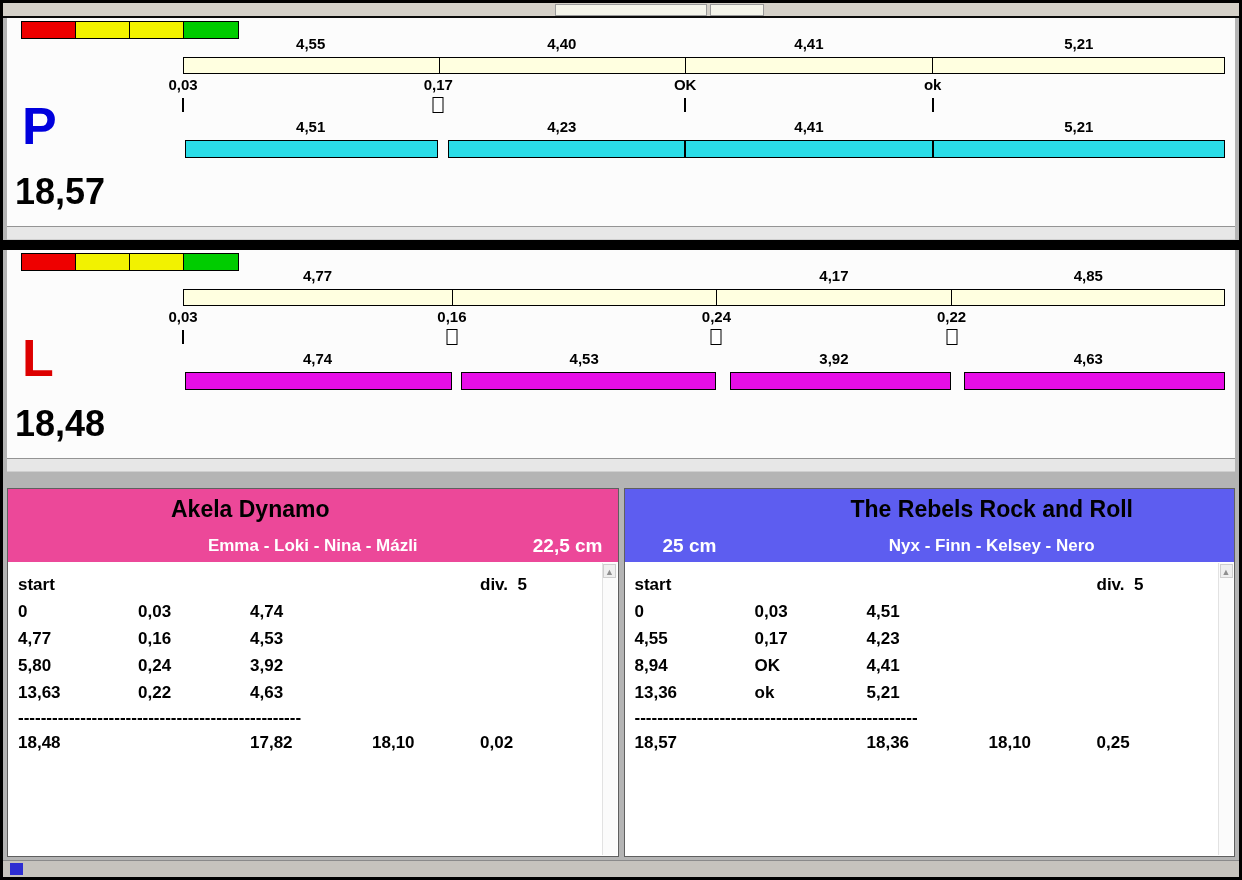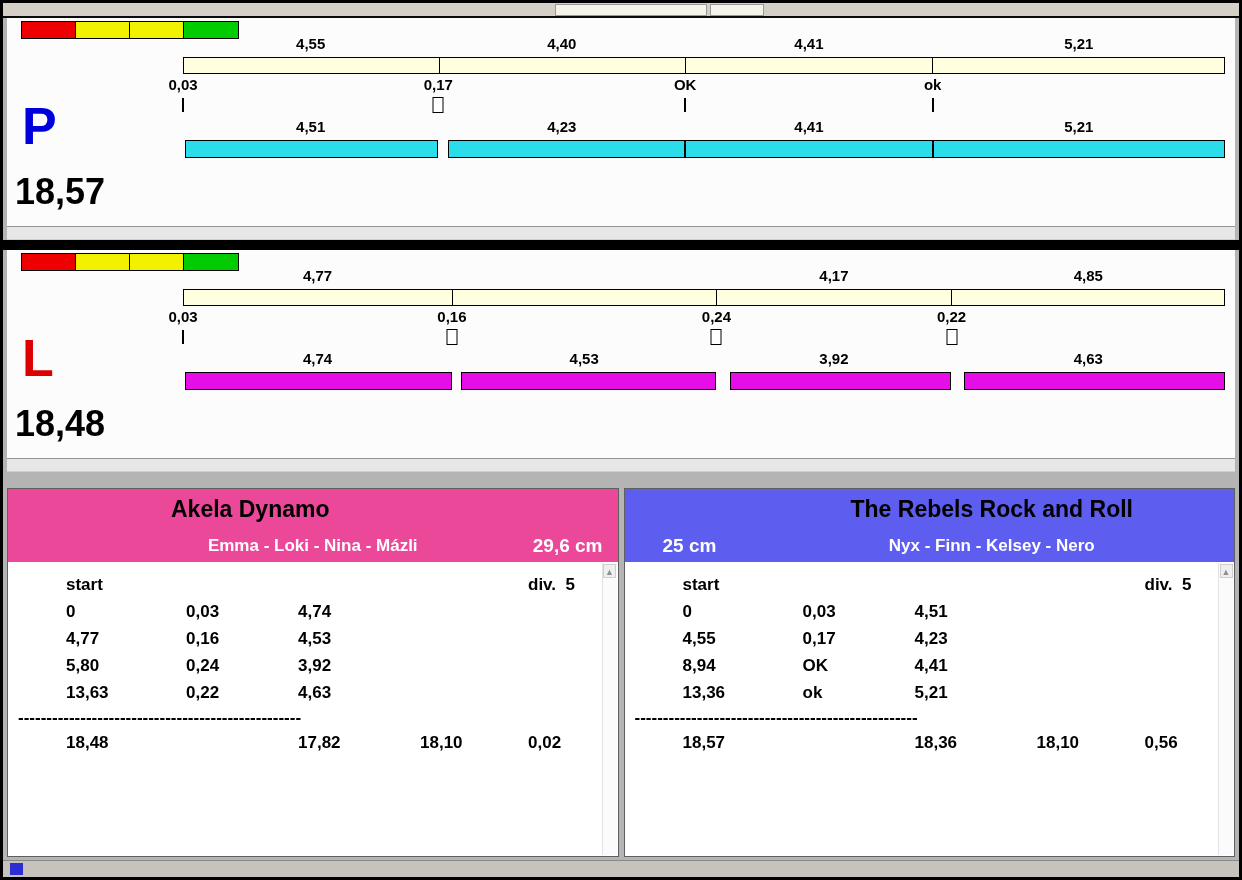--- a/index.html
+++ b/index.html
@@ -49,21 +49,21 @@
   .panel-right .header-row1 { padding-left:125px; }
   .header-row2 { position:relative; height:32px; display:flex; align-items:center; justify-content:center;
                  font-size:17px; font-weight:bold; color:#fff; }
   .panel-right .header-row2 { padding-left:125px; }
   .height-label { position:absolute; top:5px; font-size:19px; font-weight:bold; color:#fff; }
   .panel-left .height-label { right:15px; }
   .panel-right .height-label { left:38px; }
   .panel-body { flex:1 1 auto; background:#fff; position:relative; padding:9px 22px 0 10px; overflow:hidden; }
   .t-row { display:grid; grid-template-columns:120px 112px 122px 108px auto;
            font-size:17px; font-weight:bold; line-height:27px; color:#000; }
-  .t-cell { white-space:pre;margin-left:48px; }
+  .t-cell { white-space:pre; }
   .t-sep { font-size:17px; font-weight:bold; line-height:23px; white-space:pre; color:#000; }
   .mini-scrollbar { position:absolute; top:1px; right:1px; bottom:1px; width:15px;
                     background:#fbfbfb; border-left:1px solid #e2e2e2; }
   .sb-btn { width:13px; height:14px; margin:1px auto 0; color:#8f8f8f; font-size:9px;
             line-height:14px; text-align:center; background:#efefef; border:1px solid #cfcfcf; }
   .datetime-box { position:absolute; left:50%; top:2px; transform:translateX(-50%);
                   width:260px; height:31px; background:#fff; border:1px solid #c4c4c4;
                   font-size:21px; line-height:29px; text-align:center; color:#000; z-index:5; }
 
   .bottom-strip { height:17px; flex:0 0 auto; margin:0 -4px; background:#c6c3bd;
@@ -181,21 +181,21 @@
 
   <div class="mid-gap"></div>
 
   <div class="scoreboard">
 
     <div class="panel panel-left">
       <div class="panel-header" style="background: #ec4899;">
         <div class="header-row1">Akela Dynamo</div>
         <div class="header-row2">
           <span>Emma - Loki - Nina - Mázli</span>
-          <span class="height-label">29,6 cm</span>
+          <span class="height-label">22,5 cm</span>
         </div>
       </div>
       <div class="panel-body">
         <div class="result-table">
             <div class="t-row">
               <div class="t-cell">start</div>
               <div class="t-cell"></div>
               <div class="t-cell"></div>
               <div class="t-cell"></div>
               <div class="t-cell">div.  5</div>
@@ -287,21 +287,21 @@
               <div class="t-cell">5,21</div>
               <div class="t-cell"></div>
               <div class="t-cell"></div>
             </div>
             <div class="t-sep">--------------------------------------------------</div>
             <div class="t-row">
               <div class="t-cell">18,57</div>
               <div class="t-cell"></div>
               <div class="t-cell">18,36</div>
               <div class="t-cell">18,10</div>
-              <div class="t-cell">0,56</div>
+              <div class="t-cell">0,25</div>
             </div>
           </div>
         <div class="mini-scrollbar">
           <div class="sb-btn">▲</div>
         </div>
       </div>
     </div>
 
   </div>
 

